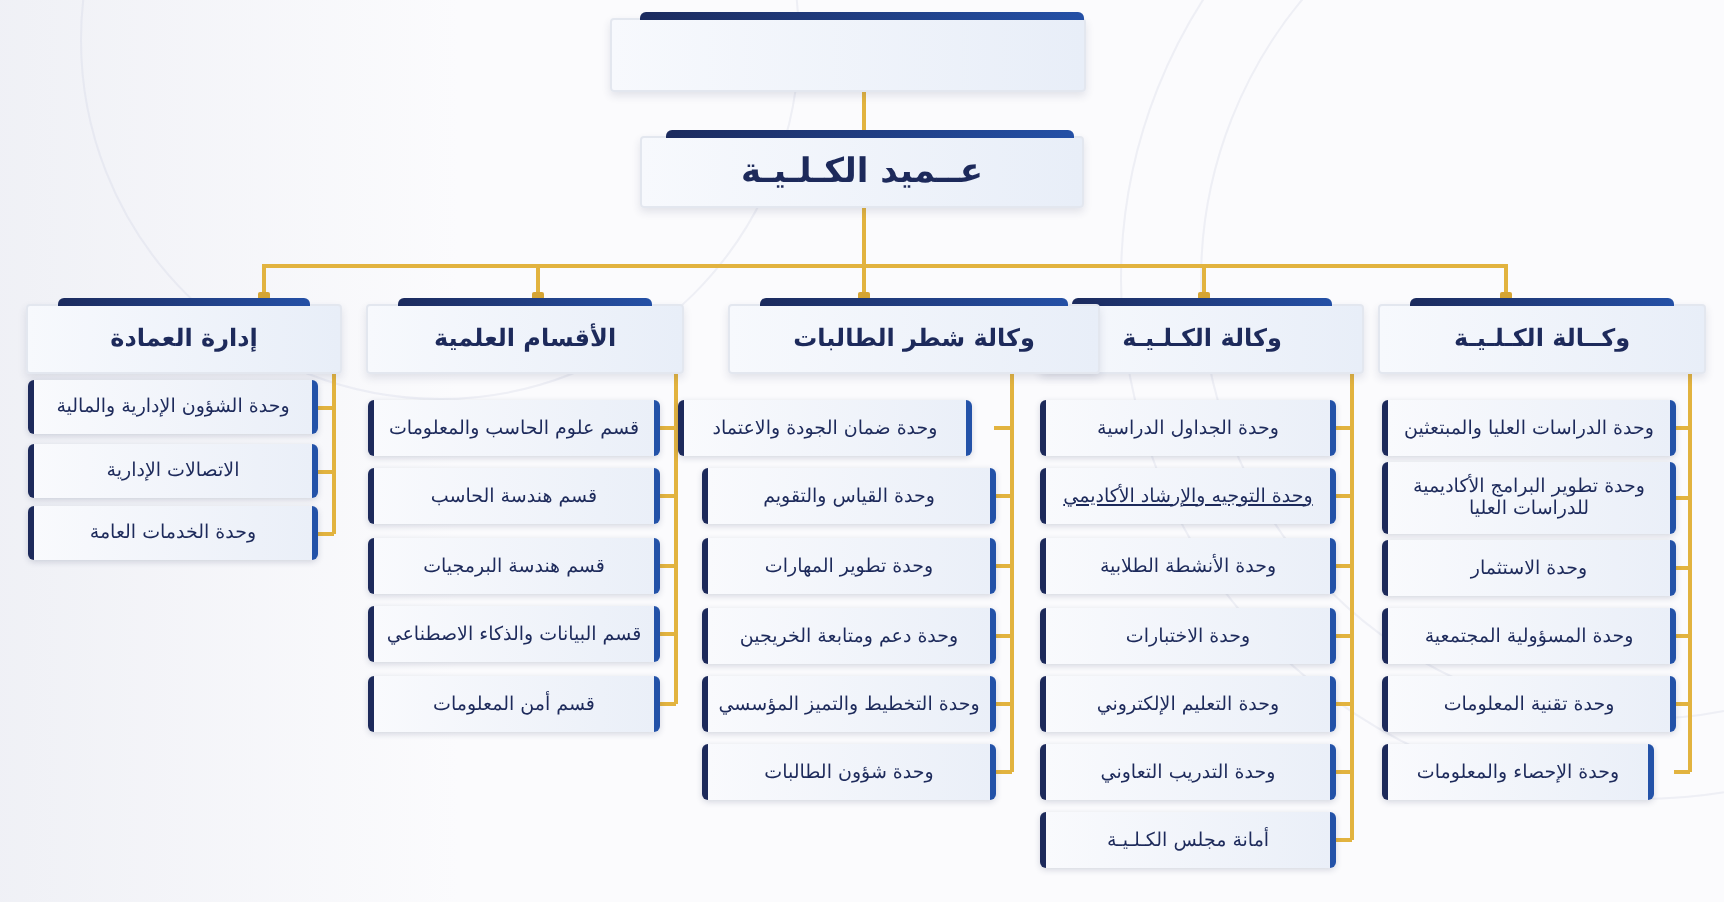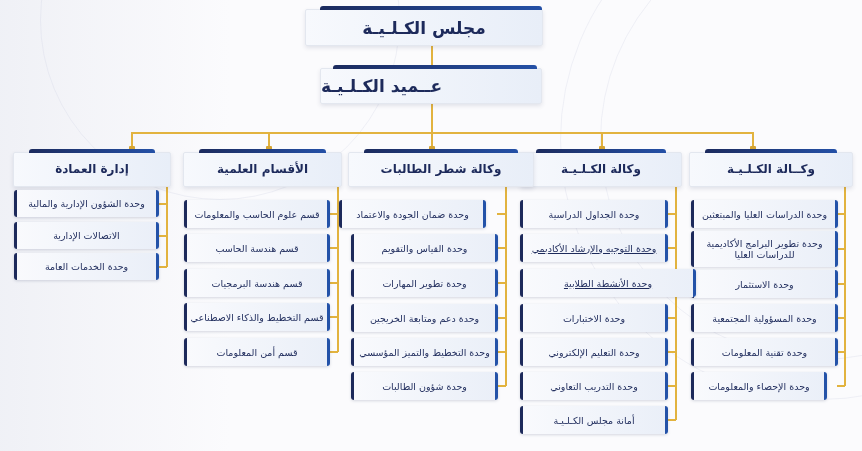--- a/index.html
+++ b/index.html
@@ -75,39 +75,38 @@
 <div class="dot" style="left:750px; top:146px;"></div>
 
 <div class="line" style="left:844px; top:187px; width:2px; height:199px;"></div>
 <div class="line" style="left:675px; top:187px; width:2px; height:233px;"></div>
 <div class="line" style="left:505px; top:187px; width:2px; height:199px;"></div>
 <div class="line" style="left:337px; top:187px; width:2px; height:165px;"></div>
 <div class="line" style="left:166px; top:187px; width:2px; height:80px;"></div>
 
 <div class="box" style="left:305px; top:9px; width:238px; height:37px;">
   <div class="topbar" style="left:14px; right:0;"></div>
-  <span class="main-title">مجلس الكـلـيـة</span>
-</div>
-
-<div class="box" style="left:320px; top:68px; width:222px; height:36px;justify-content:flex-end;">
+</div>
+
+<div class="box" style="left:320px; top:68px; width:222px; height:36px;">
   <div class="topbar" style="left:12px; right:4px;"></div>
   <span class="main-title">عــميد الكـلـيـة</span>
 </div>
 
 <div class="box" style="left:689px; top:152px; width:164px; height:35px;">
   <div class="topbar" style="left:15px; right:15px;"></div>
   <span class="head-title">وكــالة الكـلـيـة</span>
 </div>
 
 <div class="box" style="left:520px; top:152px; width:162px; height:35px; flex-direction:column;text-align:right;">
   <div class="topbar" style="left:15px; right:15px;"></div>
   <span class="head-title">وكالة الكـلـيـة</span>
 </div>
 
-<div class="box" style="left:348px; top:152px; width:186px; height:35px;">
+<div class="box" style="left:364px; top:152px; width:186px; height:35px;">
   <div class="topbar" style="left:15px; right:15px;"></div>
   <span class="head-title">وكالة شطر الطالبات</span>
 </div>
 
 <div class="box" style="left:183px; top:152px; width:159px; height:35px;">
   <div class="topbar" style="left:15px; right:15px;"></div>
   <span class="head-title">الأقسام العلمية</span>
 </div>
 
 <div class="box" style="left:13px; top:152px; width:158px; height:35px;">
@@ -142,21 +141,21 @@
 
 <div class="line" style="left:667px; top:213px; width:9px; height:2px;"></div>
 <div class="item" style="left:520px; top:200px; width:148px;">
     <span>وحدة الجداول الدراسية</span>
   </div>
 <div class="line" style="left:667px; top:247px; width:9px; height:2px;"></div>
 <div class="item" style="left:520px; top:234px; width:148px;text-decoration:underline;">
     <span>وحدة التوجيه والإرشاد الأكاديمي</span>
   </div>
 <div class="line" style="left:667px; top:282px; width:9px; height:2px;"></div>
-<div class="item" style="left:520px; top:269px; width:176px;text-decoration:underline;">
+<div class="item" style="left:520px; top:269px; width:148px;">
     <span>وحدة الأنشطة الطلابية</span>
   </div>
 <div class="line" style="left:667px; top:317px; width:9px; height:2px;"></div>
 <div class="item" style="left:520px; top:304px; width:148px;">
     <span>وحدة الاختبارات</span>
   </div>
 <div class="line" style="left:667px; top:351px; width:9px; height:2px;"></div>
 <div class="item" style="left:520px; top:338px; width:148px;">
     <span>وحدة التعليم الإلكتروني</span>
   </div>
@@ -201,21 +200,21 @@
 <div class="line" style="left:329px; top:247px; width:9px; height:2px;"></div>
 <div class="item" style="left:184px; top:234px; width:146px;">
     <span>قسم هندسة الحاسب</span>
   </div>
 <div class="line" style="left:329px; top:282px; width:9px; height:2px;"></div>
 <div class="item" style="left:184px; top:269px; width:146px;justify-content:center;">
     <span>قسم هندسة البرمجيات</span>
   </div>
 <div class="line" style="left:329px; top:316px; width:9px; height:2px;"></div>
 <div class="item" style="left:184px; top:303px; width:146px;">
-    <span>قسم التخطيط والذكاء الاصطناعي</span>
+    <span>قسم البيانات والذكاء الاصطناعي</span>
   </div>
 <div class="line" style="left:329px; top:351px; width:9px; height:2px;"></div>
 <div class="item" style="left:184px; top:338px; width:146px;">
     <span>قسم أمن المعلومات</span>
   </div>
 
 <div class="line" style="left:158px; top:203px; width:9px; height:2px;"></div>
 <div class="item" style="left:14px; top:190px; width:145px; height:27px;">
     <span>وحدة الشؤون الإدارية والمالية</span>
   </div>

